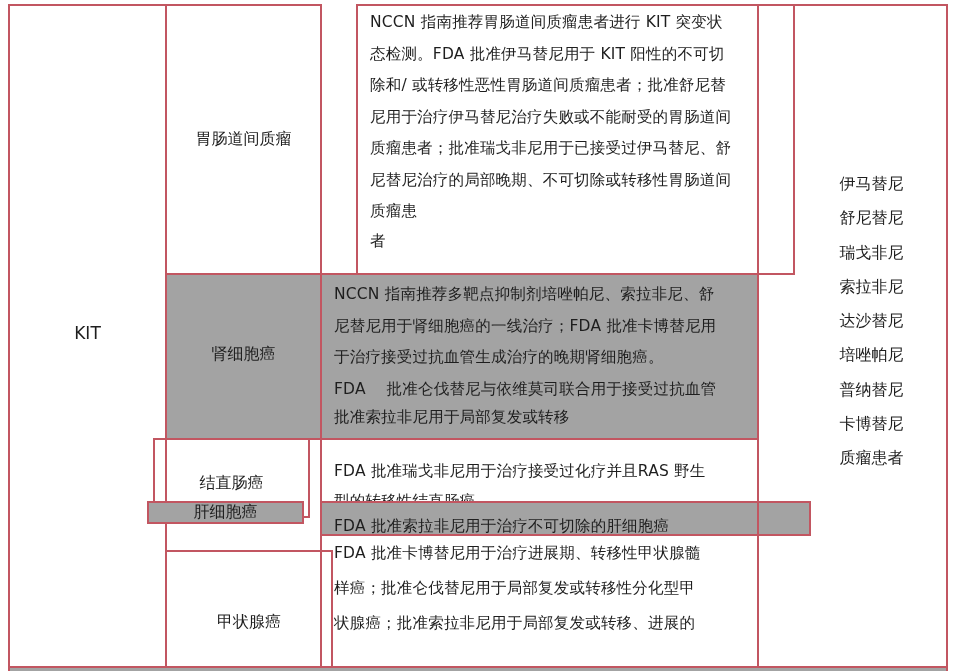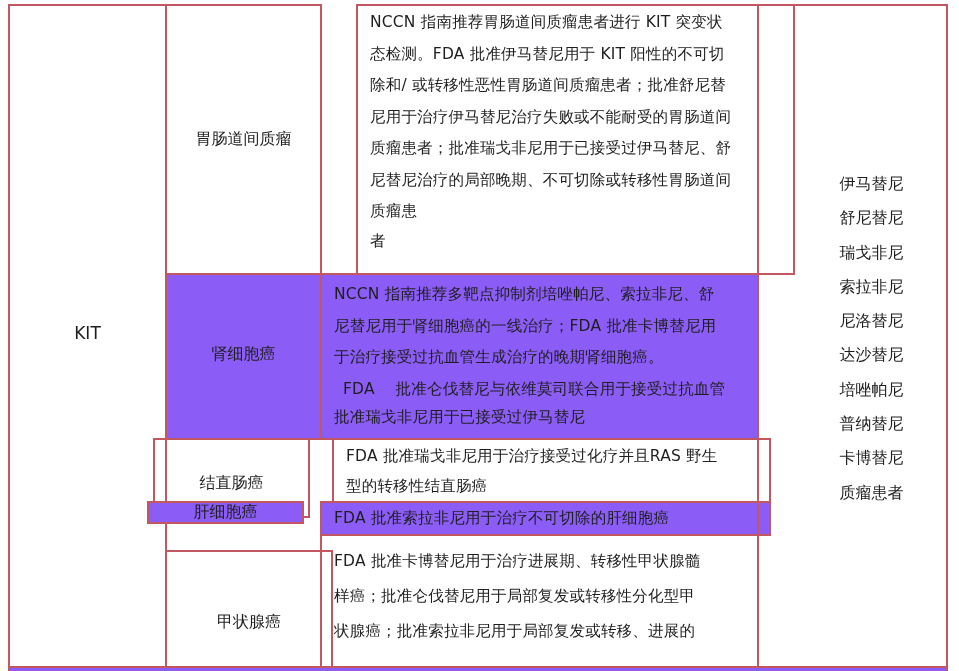--- a/index.html
+++ b/index.html
@@ -1,20 +1,20 @@
 <!DOCTYPE html>
 <html><head>
 <meta charset="utf-8">
 <style>
   html, body { margin: 0; padding: 0; background: #ffffff; }
   body { width: 959px; height: 671px; overflow: hidden; position: relative;
          font-family: "DejaVu Sans", "Liberation Sans", sans-serif; color: #1e1e1e; }
   .tbl { position: absolute; left: 8px; top: 4px; }
   .cell { position: absolute; box-sizing: border-box; border: 2px solid #c25661; }
-  .pink { background: #8b5cf6; }
+  .pink { background: #a3a3a3; }
   .center { display: flex; align-items: center; justify-content: center; text-align: center; }
   .gene { font-size: 17px; }
   .cancer { font-size: 16px; }
   .desc { font-size: 15.5px; line-height: 31.5px; padding: 1px 10px 0 12px; letter-spacing: 0.2px; }
   .desc p { margin: 0; }
   .drugs { font-size: 16px; line-height: 34.3px; }
   .drugs ul { list-style: none; margin: 0; padding: 0; text-align: center; }
 </style>
 </head>
 <body>
@@ -39,55 +39,54 @@
     <p style="line-height:26px;">者</p>
   </div>
 
   <div class="cell center cancer pink" style="left:157px; top:269px; width:157px; height:167px;">
     <span style="margin-top:-4px;">肾细胞癌</span>
   </div>
   <div class="cell desc pink" style="left:312px; top:269px; width:439px; height:167px; line-height:31.5px; padding-top:4px;">
     <p>NCCN 指南推荐多靶点抑制剂培唑帕尼、索拉非尼、舒</p>
     <p>尼替尼用于肾细胞癌的一线治疗；FDA 批准卡博替尼用</p>
     <p>于治疗接受过抗血管生成治疗的晚期肾细胞癌。</p>
-    <p style="line-height:31px;margin-left:9px;">FDA　 批准仑伐替尼与依维莫司联合用于接受过抗血管</p>
-    <p style="line-height:24px;">批准瑞戈非尼用于已接受过伊马替尼</p>
+    <p style="line-height:31px;">FDA　 批准仑伐替尼与依维莫司联合用于接受过抗血管</p>
+    <p style="line-height:24px;">批准索拉非尼用于局部复发或转移</p>
   </div>
 
   <div class="cell center cancer" style="left:145px; top:434px; width:157px; height:80px;">
     <span style="margin-top:10px;">结直肠癌</span>
   </div>
-  <div class="cell desc" style="left:324px; top:434px; width:439px; height:65px; line-height:30px; padding-top:1px;">
+  <div class="cell desc" style="left:312px; top:434px; width:439px; height:65px; line-height:30px; padding-top:16px;">
     <p>FDA 批准瑞戈非尼用于治疗接受过化疗并且RAS 野生</p>
     <p>型的转移性结直肠癌</p>
   </div>
 
   <div class="cell center cancer pink" style="left:139px; top:497px; width:157px; height:23px;">
     <span>肝细胞癌</span>
   </div>
-  <div class="cell desc pink" style="left:312px; top:497px; width:451px; height:35px; line-height:30px; padding-top:0;">
+  <div class="cell desc pink" style="left:312px; top:497px; width:491px; height:35px; line-height:30px; padding-top:8px;">
     <p>FDA 批准索拉非尼用于治疗不可切除的肝细胞癌</p>
   </div>
 
   <div class="cell center cancer" style="left:157px; top:546px; width:168px; height:134px;">
     <span style="margin-top:10px;">甲状腺癌</span>
   </div>
-  <div class="cell desc" style="left:312px; top:530px; width:439px; height:134px; line-height:35px; padding-top:8px;">
+  <div class="cell desc" style="left:312px; top:530px; width:439px; height:134px; line-height:35px; padding-top:0;">
     <p>FDA 批准卡博替尼用于治疗进展期、转移性甲状腺髓</p>
     <p>样癌；批准仑伐替尼用于局部复发或转移性分化型甲</p>
     <p>状腺癌；批准索拉非尼用于局部复发或转移、进展的</p>
   </div>
 
   <div class="cell drugs" style="left:749px; top:0; width:191px; height:664px;padding-left:38px;">
     <ul style="margin-top:161px;">
       <li>伊马替尼</li>
       <li>舒尼替尼</li>
       <li>瑞戈非尼</li>
       <li>索拉非尼</li>
-      <li>尼洛替尼</li>
       <li>达沙替尼</li>
       <li>培唑帕尼</li>
       <li>普纳替尼</li>
       <li>卡博替尼</li>
       <li>质瘤患者</li>
     </ul>
   </div>
 
   <div class="cell pink" style="left:0; top:662px; width:940px; height:12px;"></div>
 </div>

